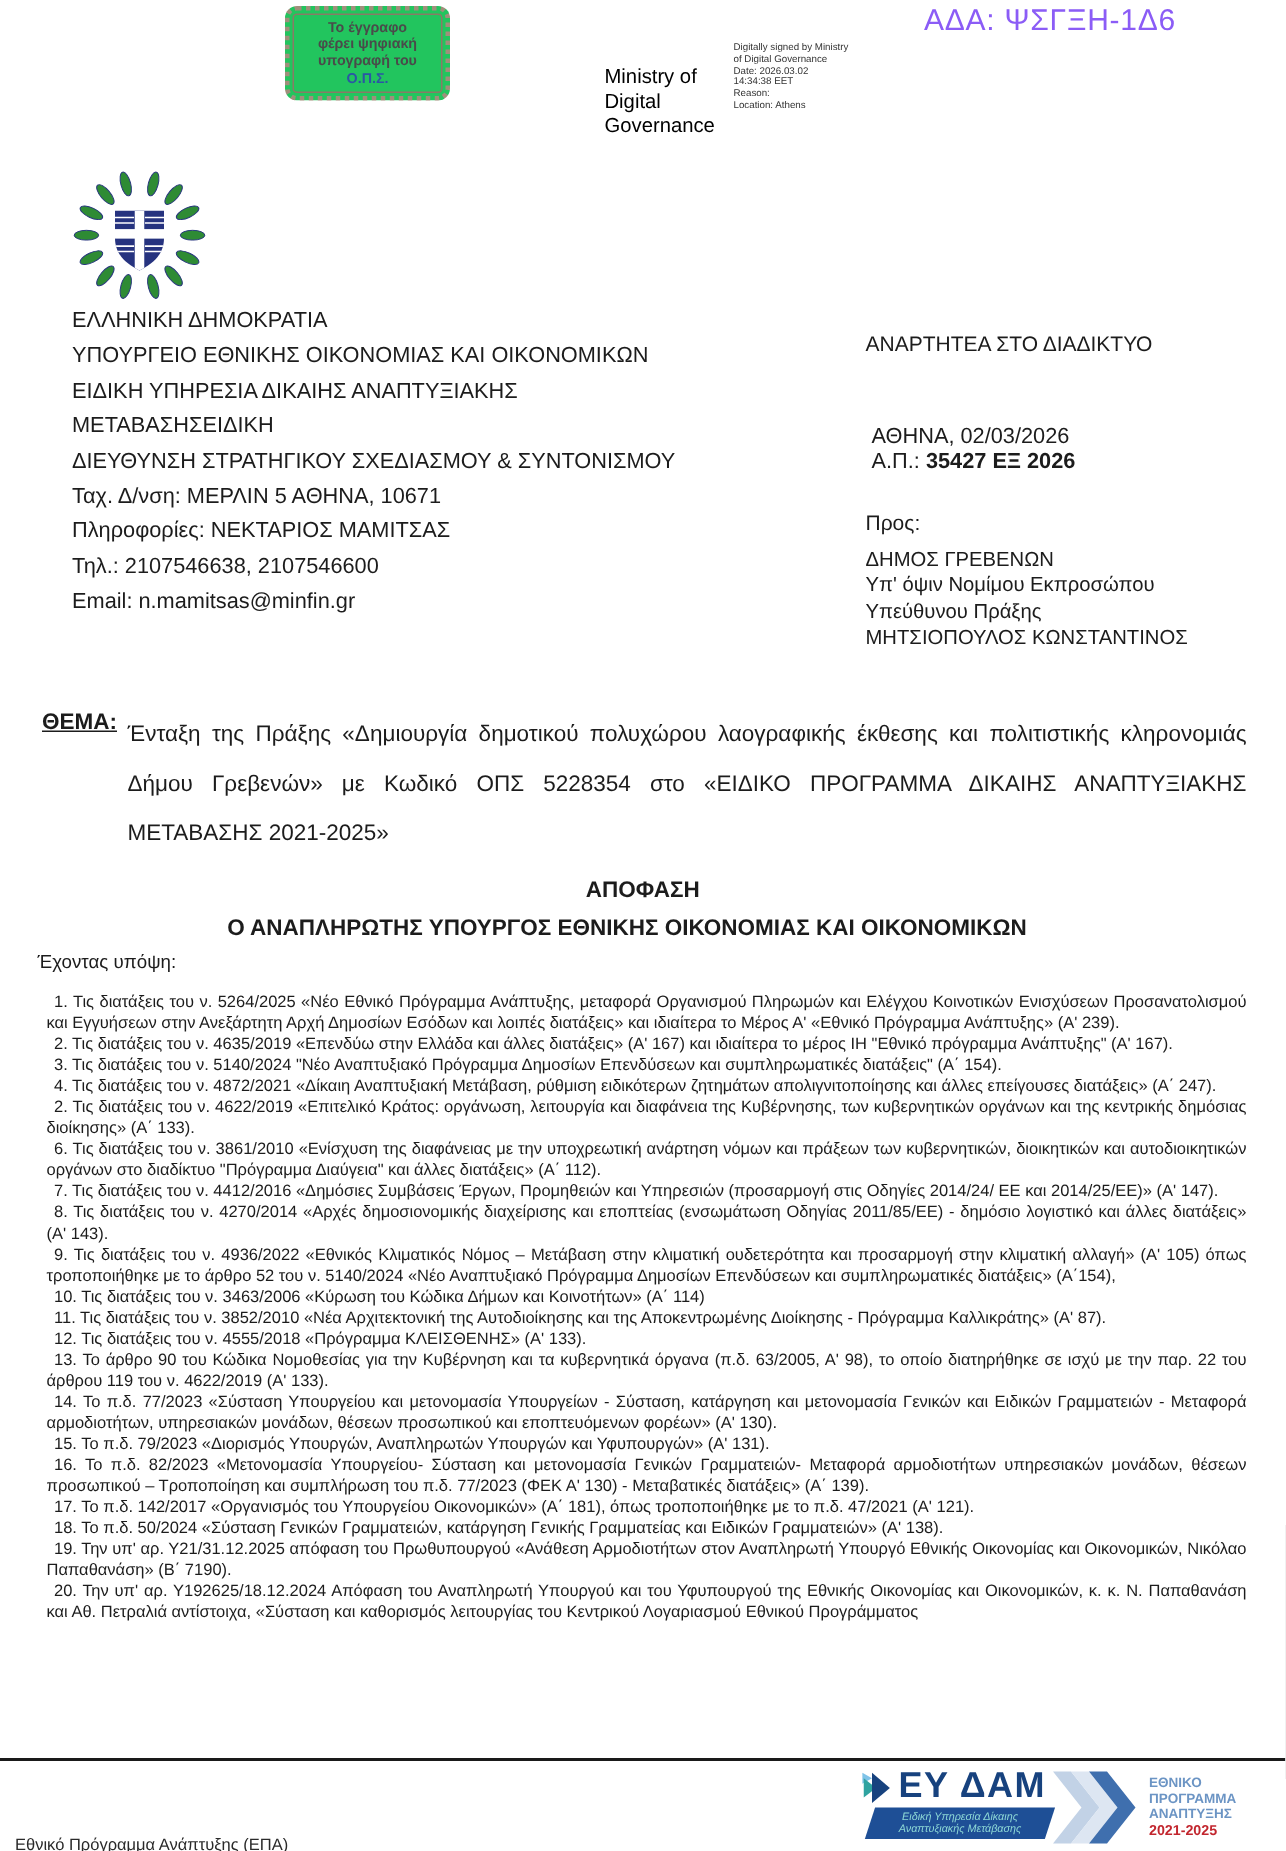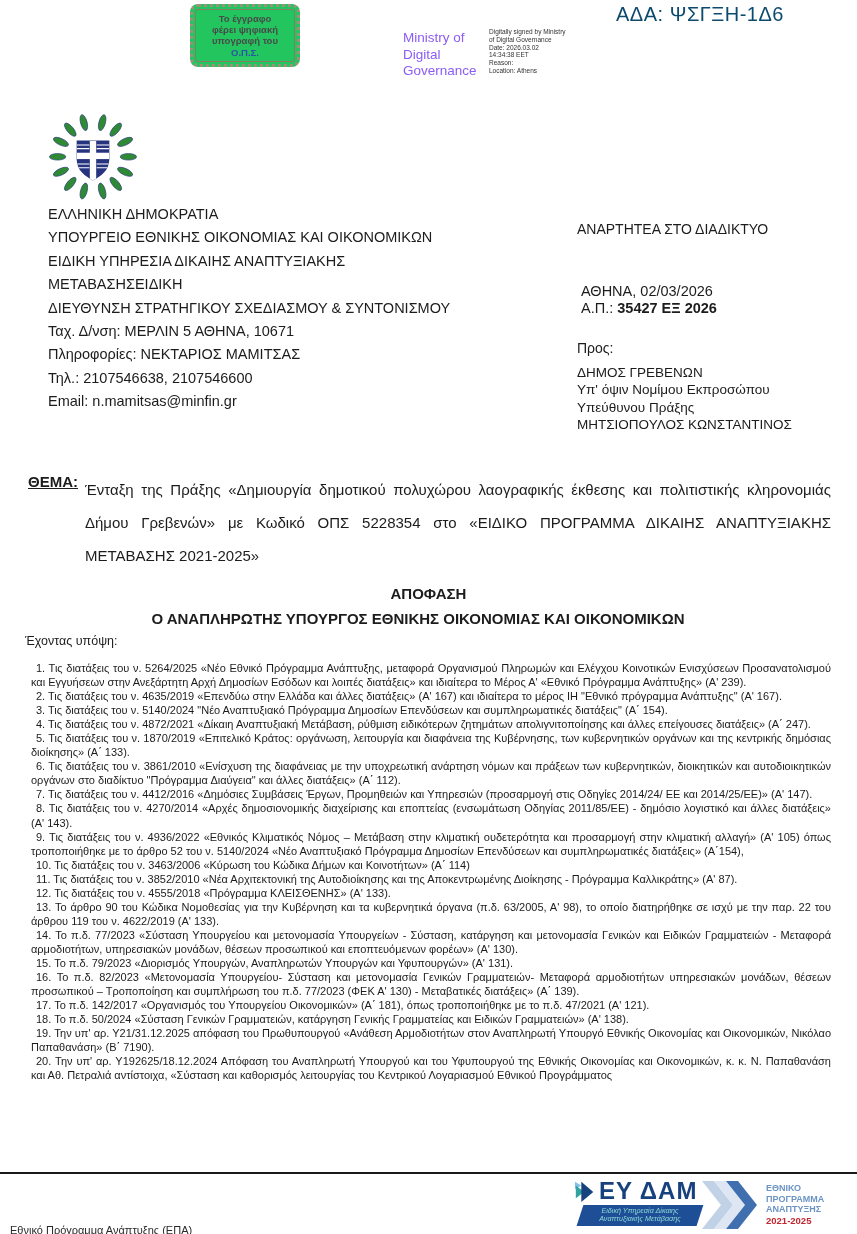--- a/index.html
+++ b/index.html
@@ -12,30 +12,30 @@
   .stamp{
     position:absolute; left:190px; top:4px; width:100px;
     border:3px dotted #a08f7b; border-radius:8px; padding:2px; background:#22c55e;
   }
   .stamp-inner{
     border:1px solid #8a7a66; border-radius:3px; padding:3px 2px;
     font-size:9.5px; font-weight:bold; line-height:11px; text-align:center; color:#4a4a4a;
   }
   .stamp-ops{color:#2b56a5; font-weight:bold; margin-top:1px;}
   .ministry-sign{
-    position:absolute; left:403px; top:30px;
-    font-size:13.5px; line-height:16.5px; color:#8b5cf6;
+    position:absolute; left:403px; top:43px;
+    font-size:13.5px; line-height:16.5px; color:#000000;
   }
   .sign-details{
     position:absolute; left:489px; top:28px;
     font-size:6.5px; line-height:7.8px; color:#333;
   }
   .ada{
     position:absolute; left:555px; top:3px; width:290px; text-align:center;
-    font-size:20px; letter-spacing:.5px; color:#0c4a6e;
+    font-size:20px; letter-spacing:.5px; color:#8b5cf6;
   }
   
   .emblem{position:absolute; left:47px; top:106px; width:92px; height:98px;}
   
   .sender{
     position:absolute; left:48px; top:203px;
     font-size:14.5px; line-height:23.4px; white-space:nowrap;
   }
   
   .publish-notice{position:absolute; left:577px; top:221px; font-size:14px;}
@@ -195,21 +195,21 @@
 
   <div class="h-apofasi">ΑΠΟΦΑΣΗ</div>
   <div class="h-minister">Ο ΑΝΑΠΛΗΡΩΤΗΣ ΥΠΟΥΡΓΟΣ ΕΘΝΙΚΗΣ ΟΙΚΟΝΟΜΙΑΣ ΚΑΙ ΟΙΚΟΝΟΜΙΚΩΝ</div>
   <div class="preamble">Έχοντας υπόψη:</div>
 
   <div class="legal-list">
       <div class="legal-item">1. Τις διατάξεις του ν. 5264/2025 «Νέο Εθνικό Πρόγραμμα Ανάπτυξης, μεταφορά Οργανισμού Πληρωμών και Ελέγχου Κοινοτικών Ενισχύσεων Προσανατολισμού και Εγγυήσεων στην Ανεξάρτητη Αρχή Δημοσίων Εσόδων και λοιπές διατάξεις» και ιδιαίτερα το Μέρος Α' «Εθνικό Πρόγραμμα Ανάπτυξης» (Α' 239).</div>
       <div class="legal-item">2. Τις διατάξεις του ν. 4635/2019 «Επενδύω στην Ελλάδα και άλλες διατάξεις» (Α' 167) και ιδιαίτερα το μέρος ΙΗ "Εθνικό πρόγραμμα Ανάπτυξης"  (Α' 167).</div>
       <div class="legal-item">3. Τις διατάξεις του ν. 5140/2024 "Νέο Αναπτυξιακό Πρόγραμμα Δημοσίων Επενδύσεων και συμπληρωματικές διατάξεις" (Α΄ 154).</div>
       <div class="legal-item">4. Τις διατάξεις του ν. 4872/2021 «Δίκαιη Αναπτυξιακή Μετάβαση, ρύθμιση ειδικότερων ζητημάτων απολιγνιτοποίησης και άλλες επείγουσες διατάξεις» (Α΄ 247).</div>
-      <div class="legal-item">5. Τις διατάξεις του ν. 1870/2019 «Επιτελικό Κράτος: οργάνωση, λειτουργία και διαφάνεια της Κυβέρνησης, των κυβερνητικών οργάνων και της κεντρικής δημόσιας διοίκησης» (Α΄ 133).</div>
+      <div class="legal-item">2. Τις διατάξεις του ν. 4622/2019 «Επιτελικό Κράτος: οργάνωση, λειτουργία και διαφάνεια της Κυβέρνησης, των κυβερνητικών οργάνων και της κεντρικής δημόσιας διοίκησης» (Α΄ 133).</div>
       <div class="legal-item">6. Τις διατάξεις του ν. 3861/2010 «Ενίσχυση της διαφάνειας με την υποχρεωτική ανάρτηση νόμων και πράξεων των κυβερνητικών, διοικητικών και αυτοδιοικητικών οργάνων στο διαδίκτυο "Πρόγραμμα Διαύγεια" και άλλες διατάξεις» (Α΄ 112).</div>
       <div class="legal-item">7. Τις διατάξεις του ν. 4412/2016 «Δημόσιες Συμβάσεις Έργων, Προμηθειών και Υπηρεσιών (προσαρμογή στις Οδηγίες 2014/24/ ΕΕ και 2014/25/ΕΕ)» (Α' 147).</div>
       <div class="legal-item">8. Τις διατάξεις του ν. 4270/2014 «Αρχές δημοσιονομικής διαχείρισης και εποπτείας (ενσωμάτωση Οδηγίας 2011/85/ΕΕ) - δημόσιο λογιστικό και άλλες διατάξεις» (Α' 143).</div>
       <div class="legal-item">9. Τις διατάξεις του ν. 4936/2022 «Εθνικός Κλιματικός Νόμος – Μετάβαση στην κλιματική ουδετερότητα και προσαρμογή στην κλιματική αλλαγή» (Α' 105) όπως τροποποιήθηκε με το άρθρο 52 του ν. 5140/2024 «Νέο Αναπτυξιακό Πρόγραμμα Δημοσίων Επενδύσεων και συμπληρωματικές διατάξεις» (Α΄154),</div>
       <div class="legal-item">10. Τις διατάξεις του ν. 3463/2006 «Κύρωση του Κώδικα Δήμων και Κοινοτήτων» (Α΄ 114)</div>
       <div class="legal-item">11. Τις διατάξεις του ν. 3852/2010 «Νέα Αρχιτεκτονική της Αυτοδιοίκησης και της Αποκεντρωμένης Διοίκησης - Πρόγραμμα Καλλικράτης» (Α' 87).</div>
       <div class="legal-item">12. Τις διατάξεις του ν. 4555/2018 «Πρόγραμμα ΚΛΕΙΣΘΕΝΗΣ» (Α' 133).</div>
       <div class="legal-item">13. Το άρθρο 90 του Κώδικα Νομοθεσίας για την Κυβέρνηση και τα κυβερνητικά όργανα (π.δ. 63/2005, Α' 98), το οποίο διατηρήθηκε σε ισχύ με την παρ. 22 του άρθρου 119 του ν. 4622/2019 (Α' 133).</div>
       <div class="legal-item">14. Το π.δ. 77/2023 «Σύσταση Υπουργείου και μετονομασία Υπουργείων - Σύσταση, κατάργηση και μετονομασία Γενικών και Ειδικών Γραμματειών - Μεταφορά αρμοδιοτήτων, υπηρεσιακών μονάδων, θέσεων προσωπικού και εποπτευόμενων φορέων» (Α' 130).</div>
       <div class="legal-item">15. Το π.δ. 79/2023 «Διορισμός Υπουργών, Αναπληρωτών Υπουργών και Υφυπουργών» (Α' 131).</div>

